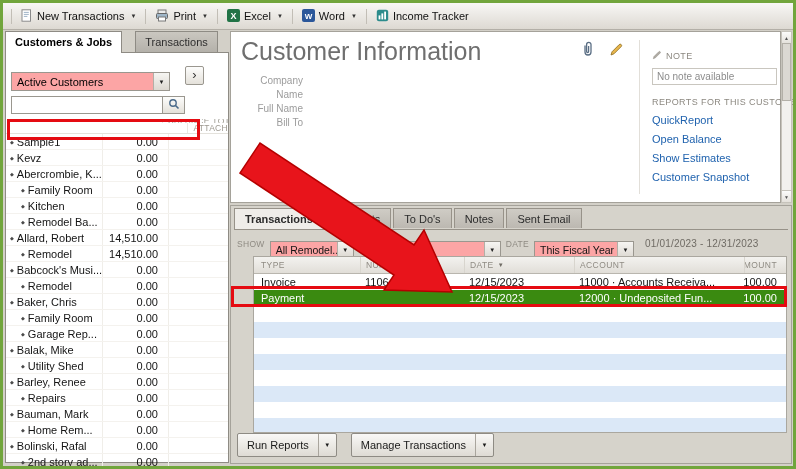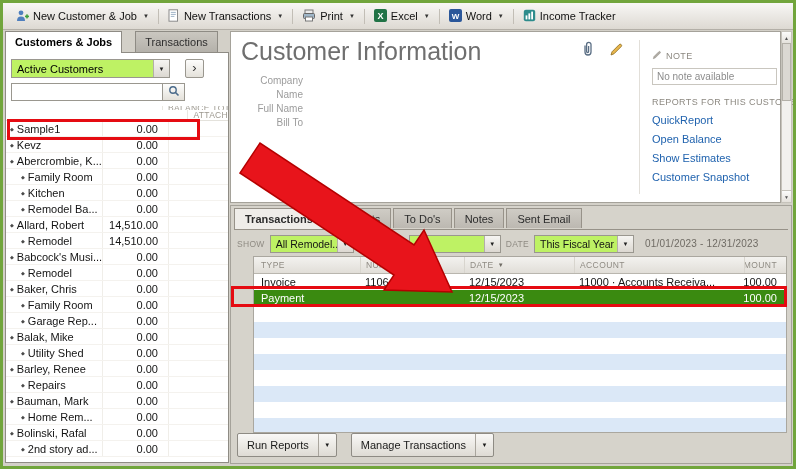--- a/index.html
+++ b/index.html
@@ -12,21 +12,21 @@
   .tool-caret{font-size:6px;color:#333;margin-left:2px;}
   .tool-sep{width:1px;height:15px;background:#c2beb6;margin:0 2px;}
 
   
   .lp-tabs{position:absolute;top:28px;left:2px;display:flex;z-index:3;gap:12px;}
   .lp-tab{height:21px;padding:4px 9px 0;font-size:11px;color:#2e2e2e;background:linear-gradient(#cac7c0,#b4b1aa);border:1px solid #8e8b84;border-bottom:none;margin-right:1px;box-sizing:border-box;}
   .lp-tab-active{background:#fff;font-weight:bold;color:#000;height:22px;}
   .left-panel{position:absolute;top:49px;left:2px;width:224px;bottom:3px;background:#fff;border:1px solid #8e8b84;z-index:2;box-sizing:border-box;}
   .lp-controls{padding:6px 5px 0 5px;}
   .combo-row{display:flex;margin-bottom:5px;align-items:center;}
-  .combo{position:relative;height:19px;border:1px solid #9a978f;background:#bef264;font-size:11px;display:flex;align-items:center;padding:0 18px 0 5px;white-space:nowrap;box-sizing:border-box;overflow:hidden;}
+  .combo{position:relative;height:19px;border:1px solid #9a978f;background:#fca5a5;font-size:11px;display:flex;align-items:center;padding:0 18px 0 5px;white-space:nowrap;box-sizing:border-box;overflow:hidden;margin-top:13px;}
   .combo-view{width:159px;}
   .combo-arrow{position:absolute;right:0;top:0;bottom:0;width:15px;border-left:1px solid #b3afa7;background:linear-gradient(#f6f5f2,#dcd8d1);display:flex;align-items:center;justify-content:center;font-size:6px;color:#222;}
   .collapse-btn{width:19px;height:19px;border:1px solid #9a978f;border-radius:2px;background:linear-gradient(#fdfdfc,#e4e1da);font-size:13px;line-height:16px;text-align:center;color:#333;margin-left:15px;box-sizing:border-box;cursor:default;}
   .search-row{display:flex;margin-bottom:2px;}
   .search-input{width:152px;height:18px;border:1px solid #9a978f;background:#fff;font-size:11px;padding:0 4px;font-family:inherit;box-sizing:border-box;}
   .search-btn{width:22px;height:18px;border:1px solid #9a978f;border-left:none;background:linear-gradient(#fdfdfc,#e4e1da);display:flex;align-items:center;justify-content:center;box-sizing:border-box;}
   .list-header{display:flex;height:16px;align-items:flex-end;font-size:8.5px;color:#9c988f;letter-spacing:.3px;border-bottom:1px solid #e4e2dc;margin-top:3px;flex-direction:column;}
   .lh-name{width:96px;padding-left:7px;box-sizing:border-box;white-space:nowrap;overflow:hidden;}
   .lh-balance{width:66px;padding-left:5px;border-left:1px solid #e9e7e1;height:100%;display:flex;align-items:center;box-sizing:border-box;white-space:nowrap;overflow:hidden;}
   .lh-attach{flex:1;padding-left:5px;border-left:1px solid #e9e7e1;height:100%;display:flex;align-items:center;box-sizing:border-box;}
@@ -88,30 +88,20 @@
   .anno-sample1{left:4px;top:116px;width:193px;height:21px;}
   .anno-payment{left:228px;top:283px;width:556px;height:21px;}
   .arrow-overlay{position:absolute;left:0;top:0;width:790px;height:463px;z-index:50;pointer-events:none;}
 </style>
 </head>
 <body>
 
 <div class="window">
 
   <div class="toolbar">
-    <div class="tool-btn">
-      <span><svg width="13" height="13" viewBox="0 0 13 13">
-            <circle cx="5" cy="3.8" r="2.4" fill="#4f7fbe"></circle>
-            <path d="M1 12 Q1 7.6 5 7.6 Q9 7.6 9 12 Z" fill="#4f7fbe"></path>
-            <rect x="9" y="6.6" width="4" height="1.6" fill="#3f9f3f"></rect>
-            <rect x="10.2" y="5.4" width="1.6" height="4" fill="#3f9f3f"></rect>
-          </svg></span>
-      <span>New Customer &amp; Job</span>
-      <span class="tool-caret">▼</span>
-    </div>
     <div class="tool-sep"></div>
     <div class="tool-btn">
       <span><svg width="12" height="13" viewBox="0 0 12 13">
             <rect x="1" y="0.8" width="8.5" height="11.4" fill="#fff" stroke="#8a8a8a"></rect>
             <line x1="2.8" y1="3.4" x2="7.8" y2="3.4" stroke="#a0b4c8"></line>
             <line x1="2.8" y1="5.4" x2="7.8" y2="5.4" stroke="#a0b4c8"></line>
             <line x1="2.8" y1="7.4" x2="6.4" y2="7.4" stroke="#a0b4c8"></line>
           </svg></span>
       <span>New Transactions</span>
       <span class="tool-caret">▼</span>
@@ -436,20 +426,21 @@
             <span class="tx-cell tx-col-type">Invoice</span>
             <span class="tx-cell tx-col-num">1106</span>
             <span class="tx-cell tx-col-date">12/15/2023</span>
             <span class="tx-cell tx-col-account">11000 · Accounts Receiva...</span>
             <span class="tx-cell tx-col-amount">100.00</span>
           </div>
           <div class="tx-row tx-row-highlight">
             <span class="tx-cell tx-col-type">Payment</span>
             <span class="tx-cell tx-col-num"></span>
             <span class="tx-cell tx-col-date">12/15/2023</span>
+            <span class="tx-cell tx-col-account">12000 · Undeposited Fun...</span>
             <span class="tx-cell tx-col-amount">100.00</span>
           </div>
           <div class="tx-row tx-row-empty"></div>
           <div class="tx-row tx-row-empty tx-row-stripe"></div>
           <div class="tx-row tx-row-empty"></div>
           <div class="tx-row tx-row-empty tx-row-stripe"></div>
           <div class="tx-row tx-row-empty"></div>
           <div class="tx-row tx-row-empty tx-row-stripe"></div>
           <div class="tx-row tx-row-empty"></div>
           <div class="tx-row tx-row-empty tx-row-stripe"></div>

